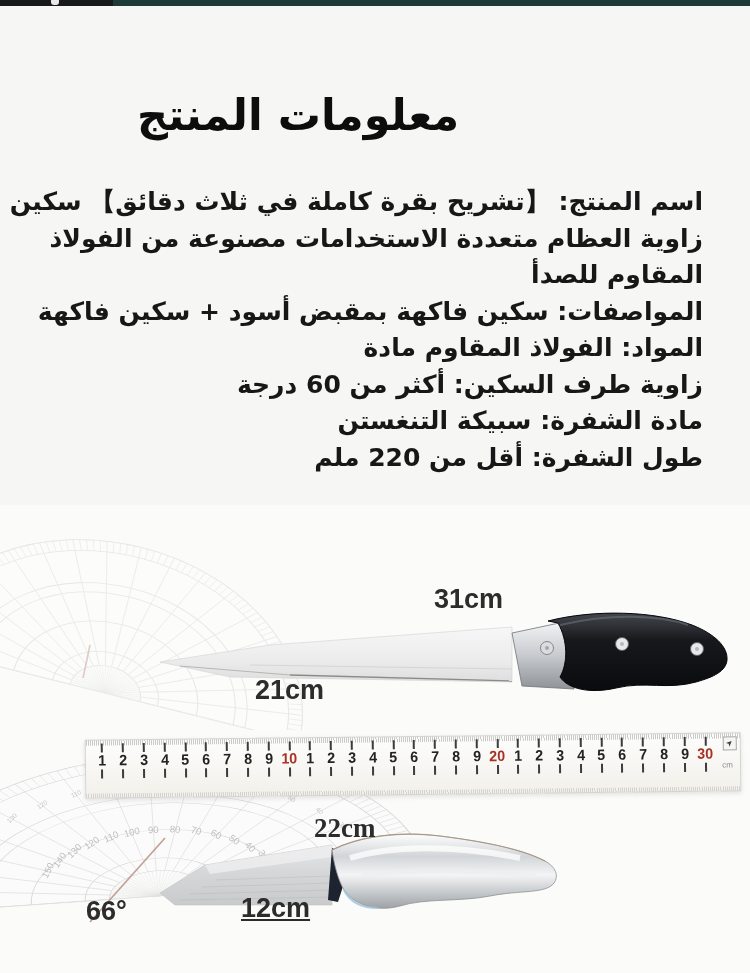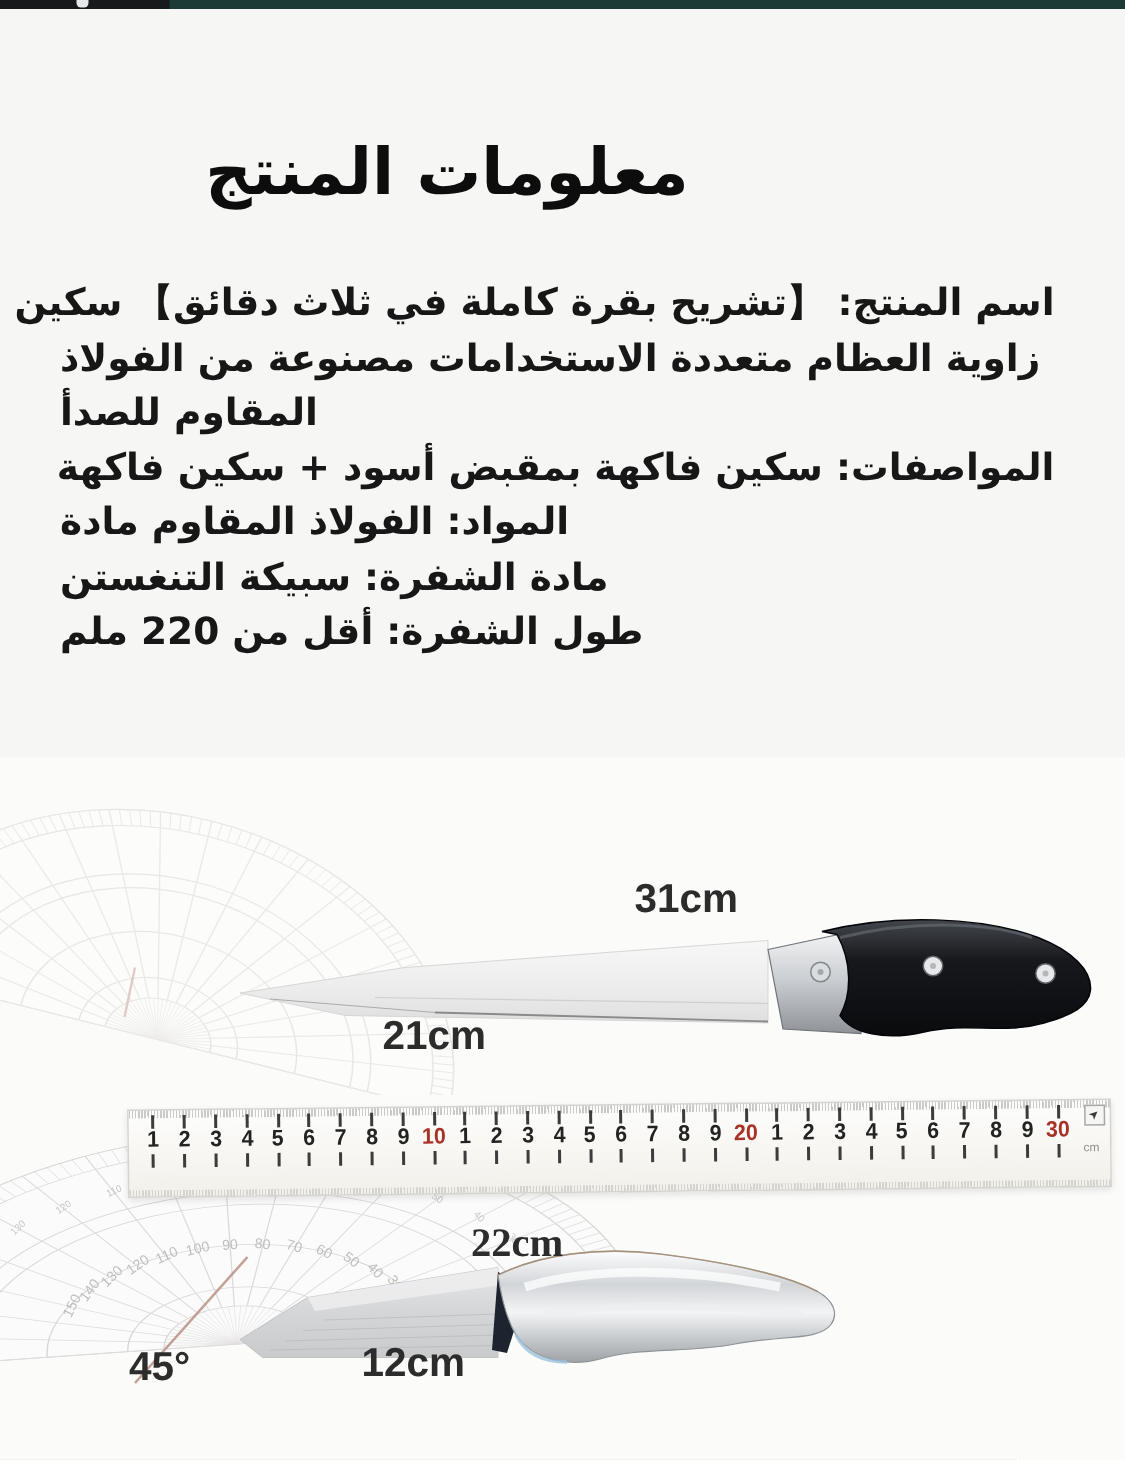--- a/index.html
+++ b/index.html
@@ -10,21 +10,21 @@
   
   .top-strip{position:absolute;left:0;top:0;width:750px;height:6px;}
   .top-strip-left{position:absolute;left:0;top:0;width:113px;height:6px;}
   .top-strip-speck{position:absolute;left:51px;top:0;width:8px;height:5px;background:#e8e8ea;border-radius:0 0 3px 3px;}
 
   
   .title{position:absolute;left:0;top:90px;width:596px;text-align:center;
          font-size:43px;font-weight:700;color:#0d0d0d;letter-spacing:-1px;}
 
   
-  .info{position:absolute;left:40px;right:47px;top:184px;direction:rtl;text-align:left;
+  .info{position:absolute;left:40px;right:47px;top:184px;direction:rtl;text-align:right;
         font-size:25px;font-weight:700;color:#171717;line-height:36.5px;}
   .info .line{white-space:nowrap;}
 
   
   .dim-label{position:absolute;font-family:"Liberation Sans",sans-serif;
              font-size:27px;font-weight:600;color:#2c2c2c;}
 
   
   .ruler{position:absolute;left:85px;top:736px;width:656px;height:59px;z-index:4;
          background:linear-gradient(#fdfdfc,#f2f0ea);
@@ -63,20 +63,21 @@
   </div>
 
   <div class="title">معلومات المنتج</div>
 
   <div class="info" style="color: rgb(23, 23, 23);">
     <div class="line">اسم المنتج:  【تشريح بقرة كاملة في ثلاث دقائق】  سكين</div>
     <div class="line">زاوية العظام متعددة الاستخدامات مصنوعة من الفولاذ</div>
     <div class="line">المقاوم للصدأ</div>
     <div class="line">المواصفات: سكين فاكهة بمقبض أسود + سكين فاكهة</div>
     <div class="line">المواد: الفولاذ المقاوم مادة</div>
+    <div class="line">زاوية طرف السكين: أكثر من 60 درجة</div>
     <div class="line">مادة الشفرة: سبيكة التنغستن</div>
     <div class="line">طول الشفرة: أقل من 220 ملم</div>
   </div>
 
   <svg class="proto" style="left:-20px;top:535px;opacity:.30;" width="470" height="195" viewBox="0 0 470 195">
     <g transform="translate(125,158) rotate(14)">
         <g transform="scale(1,0.75)">
           <path d="M -200 0 A 200 200 0 0 1 200 0 Z" fill="#fdfdfd" opacity=".78" stroke="#cfcccc" stroke-width="1"></path>
           <path d="M -200 0 A 200 200 0 0 1 200 0" fill="none" stroke="#bdbaba" stroke-width="1"></path>
           <path d="M -186 0 A 186 186 0 0 1 186 0" fill="none" stroke="#bdbaba" stroke-width="1"></path>
@@ -248,21 +249,21 @@
     <g>
       <circle cx="407" cy="43" r="6.5" fill="#dadde0" stroke="#83878b" stroke-width="1"></circle>
       <circle cx="407" cy="43" r="2" fill="#a3a7ab"></circle>
       <circle cx="482" cy="39" r="6.5" fill="#e6e8ea" stroke="#5d6064" stroke-width="1"></circle>
       <circle cx="482" cy="39" r="2" fill="#b5b8bb"></circle>
       <circle cx="557" cy="44" r="6.5" fill="#e6e8ea" stroke="#5d6064" stroke-width="1"></circle>
       <circle cx="557" cy="44" r="2" fill="#b5b8bb"></circle>
     </g>
   </svg>
 
-  <div class="dim-label" style="left:423px;top:584px;">31cm</div>
+  <div class="dim-label" style="left:434px;top:584px;">31cm</div>
   <div class="dim-label" style="left:255px;top:675px;">21cm</div>
 
   <div class="ruler">
     <div class="ruler-cells">
         <div class="ruler-cell">
           <span class="rtick"></span>
           <span class="rnum">1</span>
           <span class="rtick b"></span>
         </div>
         <div class="ruler-cell">
@@ -618,15 +619,15 @@
     <path d="M182,22 C210,8 250,3 290,8 C330,13 370,20 395,33 C406,39 409,48 404,55
              C396,66 370,62 340,68 C310,74 275,70 250,78 C228,84 205,78 194,62
              C188,52 184,36 182,22 Z" fill="url(#chrome)" stroke="#8f9397" stroke-width=".8"></path>
     <path d="M182,22 C210,8 250,3 290,8 C330,13 370,20 395,33" stroke="#a98f6f" stroke-width="1.1" fill="none" opacity=".7"></path>
     <path d="M200,30 C240,18 300,16 370,30" stroke="#ffffff" stroke-width="6" fill="none" opacity=".75"></path>
     <path d="M212,48 C262,40 330,42 386,48" stroke="#eceeef" stroke-width="5" fill="none" opacity=".6"></path>
     <path d="M194,62 C200,74 212,80 228,80" stroke="#9cc2dc" stroke-width="2.2" fill="none" opacity=".8"></path>
   </svg>
 
   <div class="dim-label" style="left:314px;top:813px;font-family:Liberation Serif, serif;">22cm</div>
-  <div class="dim-label" style="left:241px;top:893px;">12cm</div>
-  <div class="dim-label" style="left:86px;top:896px;">45°</div>
+  <div class="dim-label" style="left:241px;top:893px;text-decoration:underline;">12cm</div>
+  <div class="dim-label" style="left:86px;top:896px;">66°</div>
 </div>
 
 </body></html>

